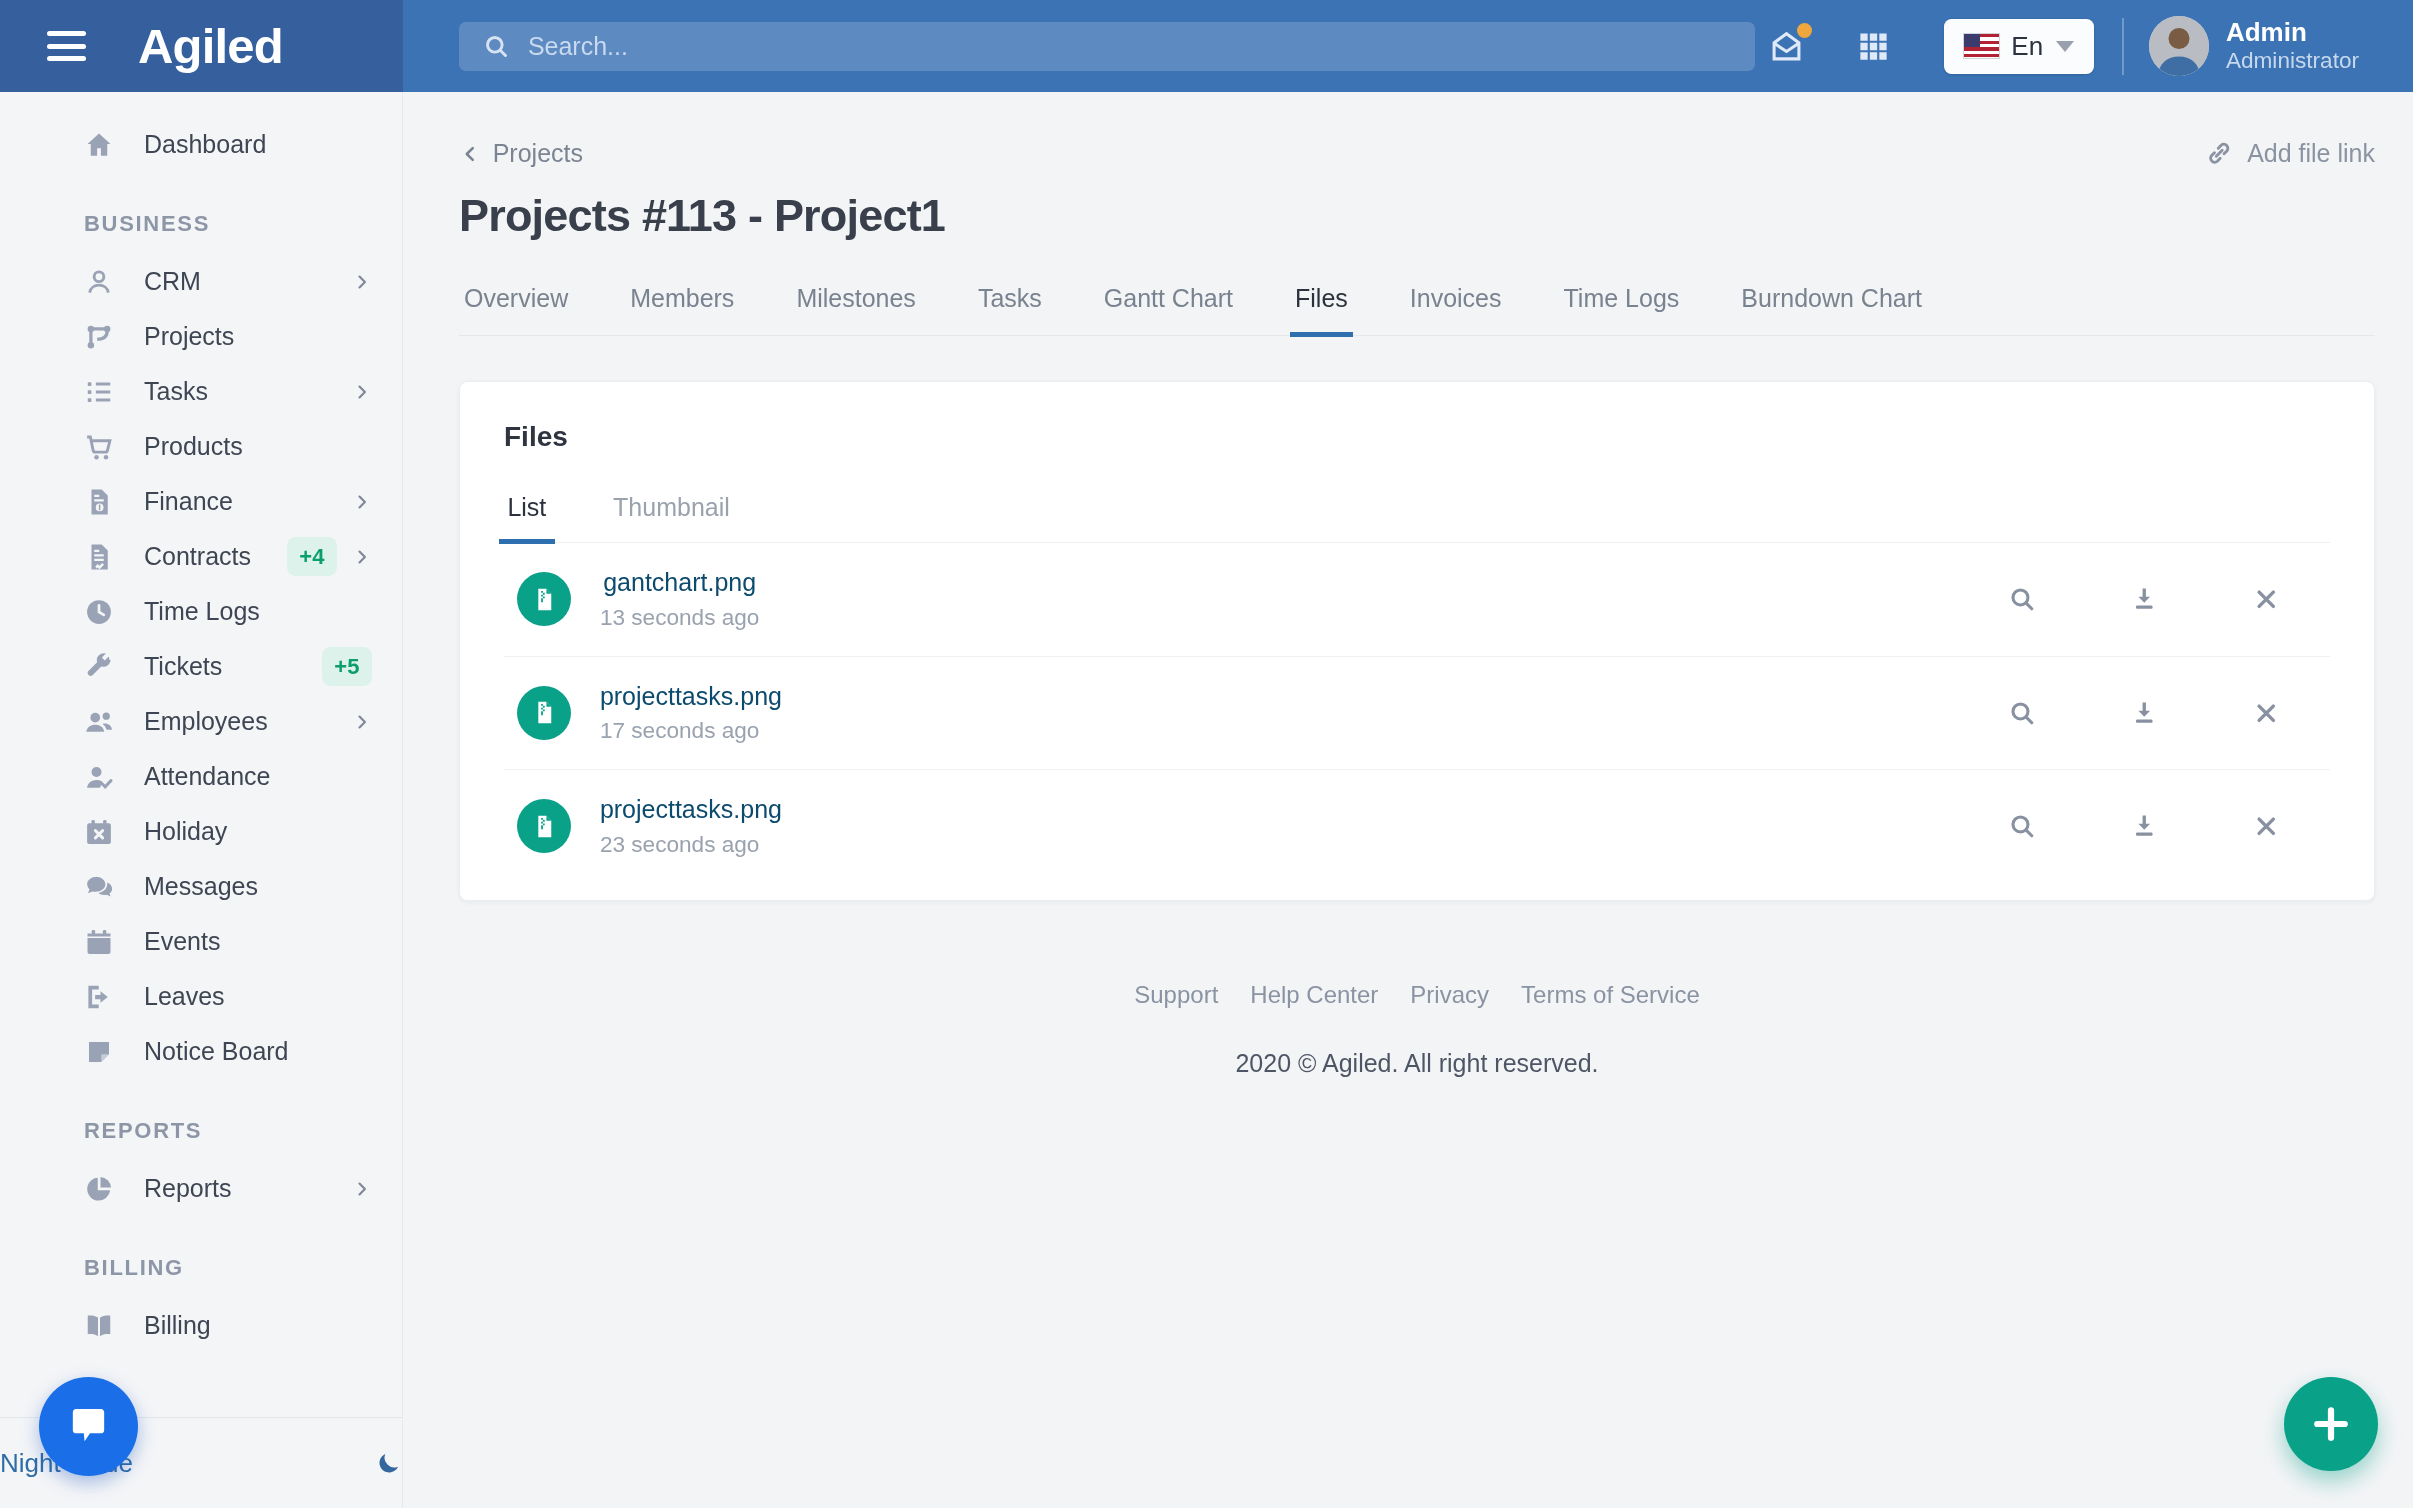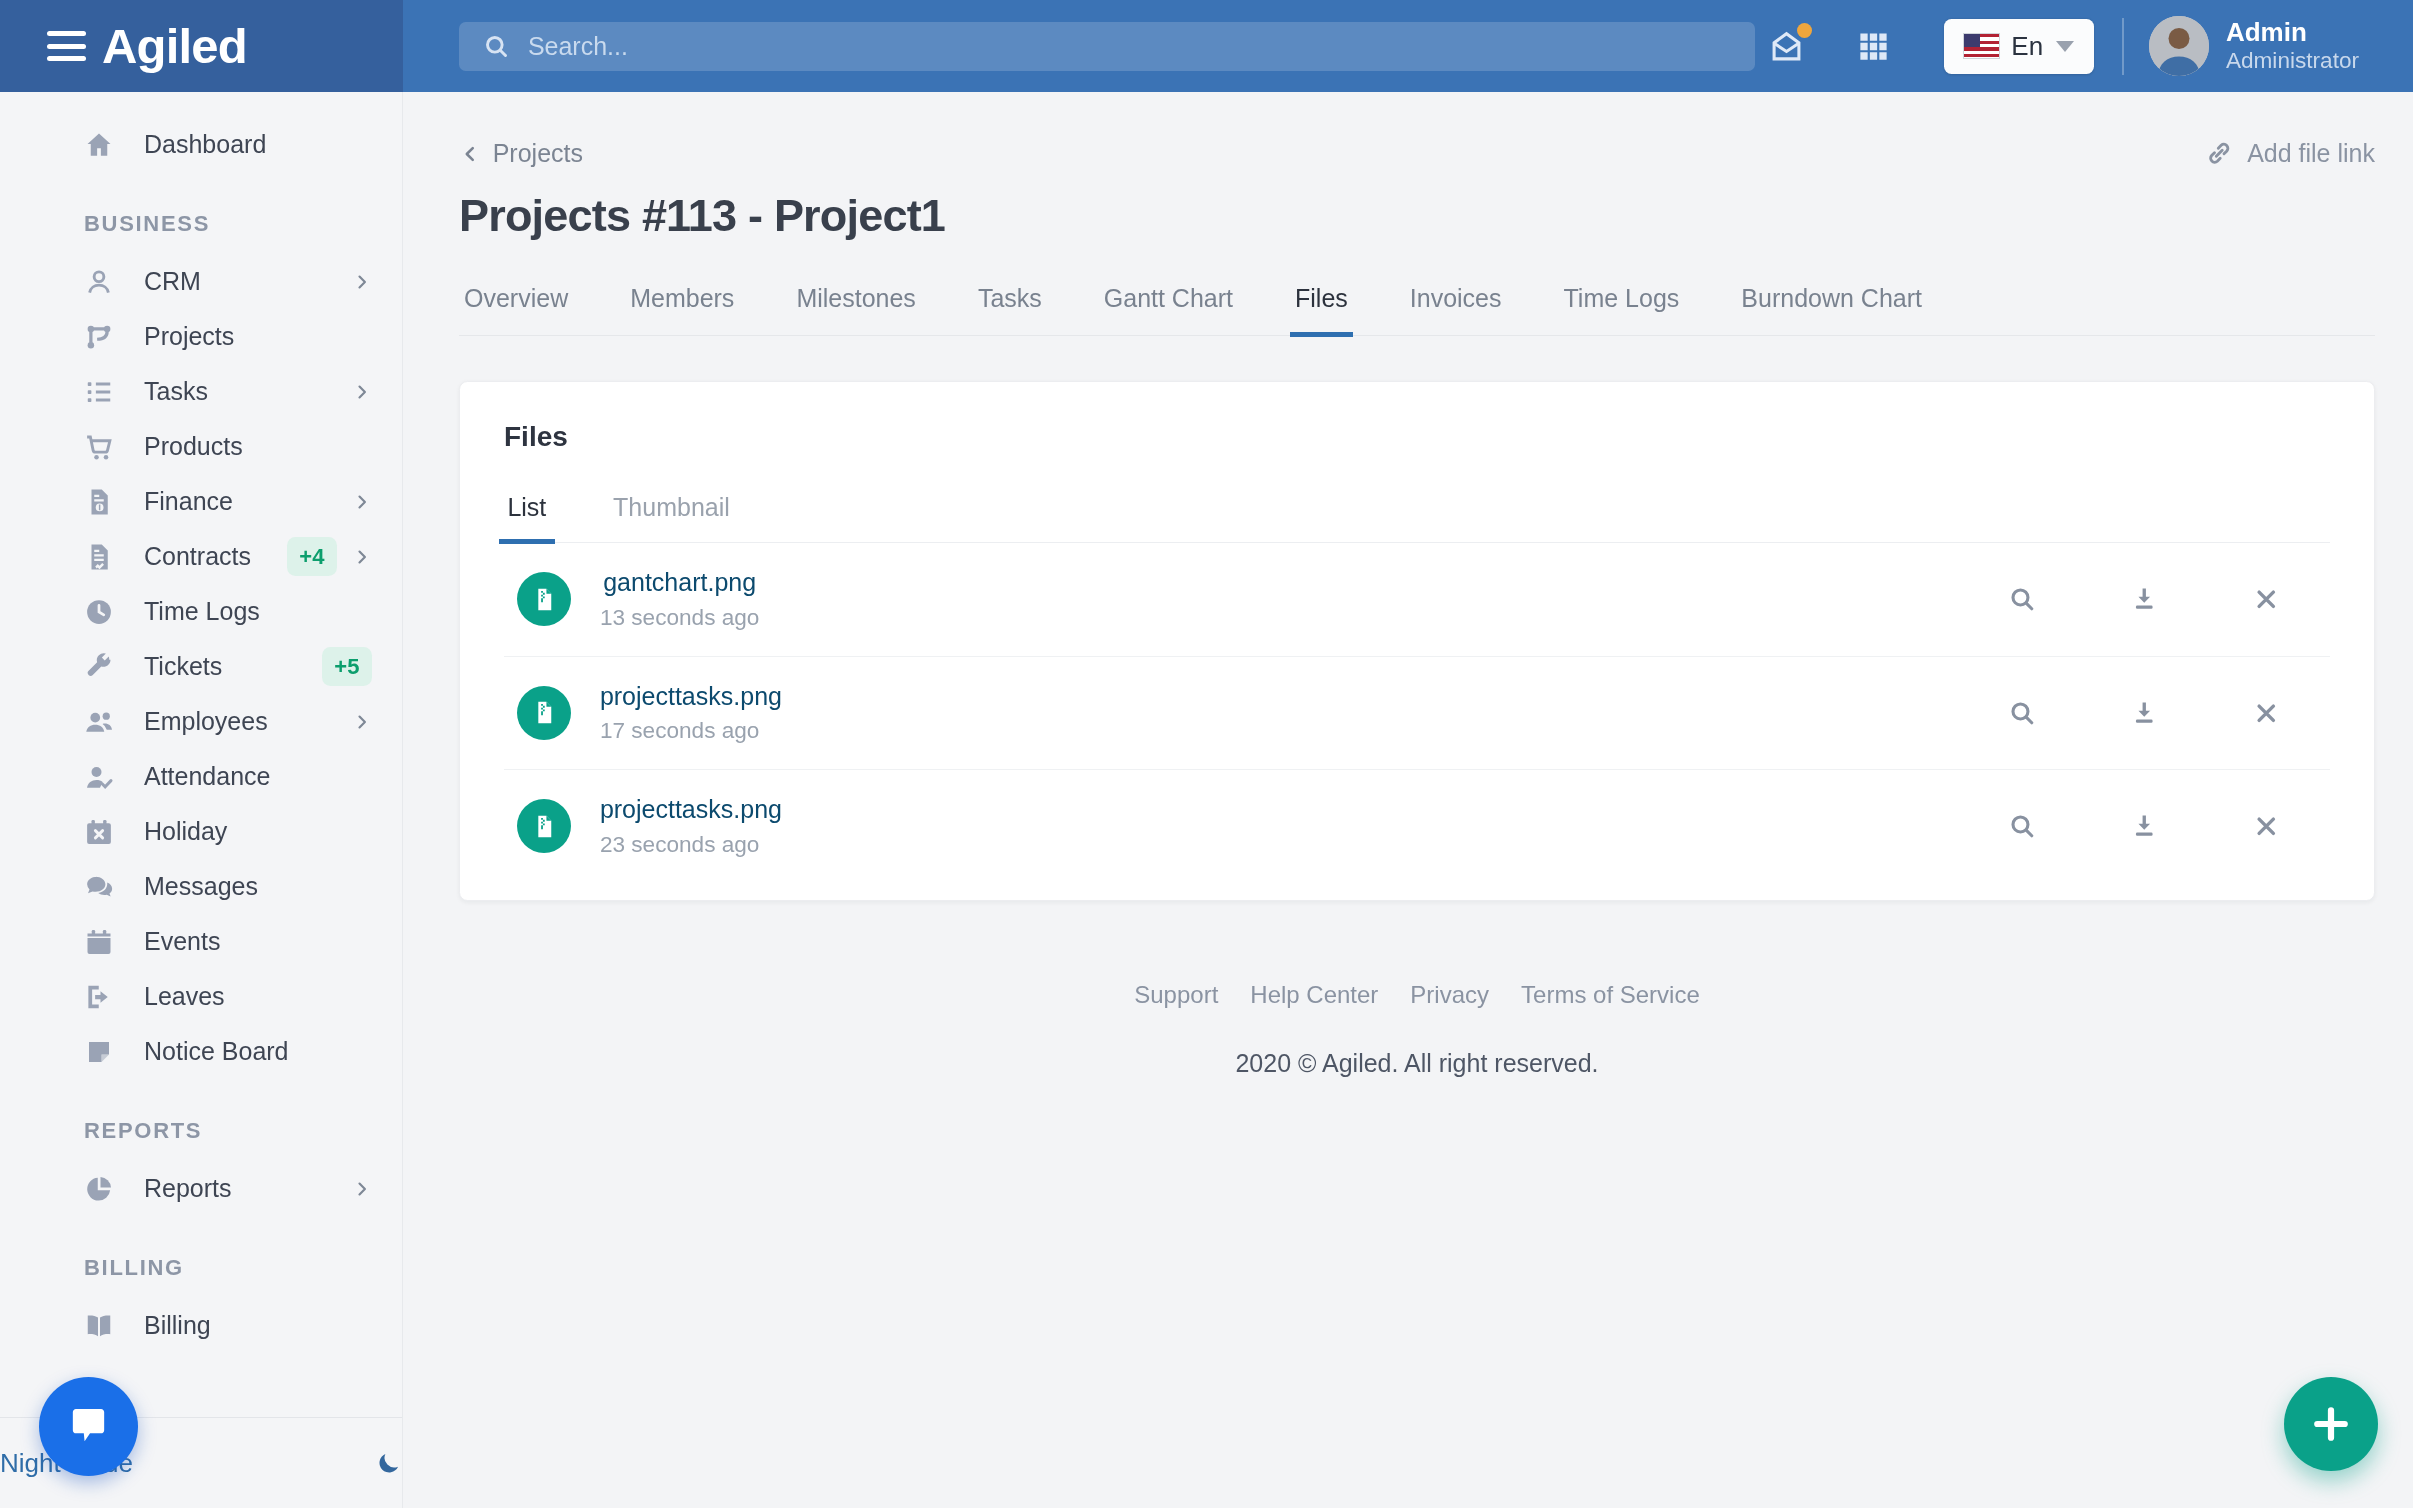--- a/index.html
+++ b/index.html
@@ -2,21 +2,21 @@
 <html style="font-size:13.4px"><head>
 <meta charset="utf-8">
 <style>
   * { margin:0; padding:0; box-sizing:border-box; }
   html,body { width:2413px; height:1508px; overflow:hidden; }
   body { font-family:"Liberation Sans","DejaVu Sans",sans-serif; background:#f3f4f6; color:#3e4553; }
   .app { width:2413px; height:1508px; display:flex; flex-direction:column; position:relative; }
 
   
   .topbar { height:92px; display:flex; flex:none; }
-  .logo-strip { width:403px; flex:none; background:#35609d; display:flex; align-items:center; padding-left:47px; gap:16px; }
+  .logo-strip { width:403px; flex:none; background:#35609d; display:flex; align-items:center; padding-left:47px; gap:52px; }
   .hamburger { display:flex; flex-direction:column; gap:7.5px; cursor:pointer; }
   .hamburger span { width:39px; height:5px; background:#fff; border-radius:2.5px; }
   .logo-text { font-size:49px; font-weight:700; color:#fff; letter-spacing:-0.8px; }
   .topbar-main { flex:1; background:#3b73b5; display:flex; align-items:center; padding:0 54px 0 56px; }
   .search { width:1296px; height:49px; background:rgba(255,255,255,.17); border-radius:6.7px; display:flex; align-items:center; padding:0 23.5px; gap:18.4px; }
   .search svg { width:27px; height:27px; color:#d7e3f3; flex:none; }
   .search input { flex:1; background:transparent; border:none; outline:none; font-size:25px; color:#fff; font-family:inherit; }
   .search input::placeholder { color:#c9daee; }
   .topbar-icons { margin-left:auto; display:flex; align-items:center; }
   .tb-icon { position:relative; width:40px; height:40px; display:flex; align-items:center; justify-content:center; color:#dfe9f7; cursor:pointer; }

